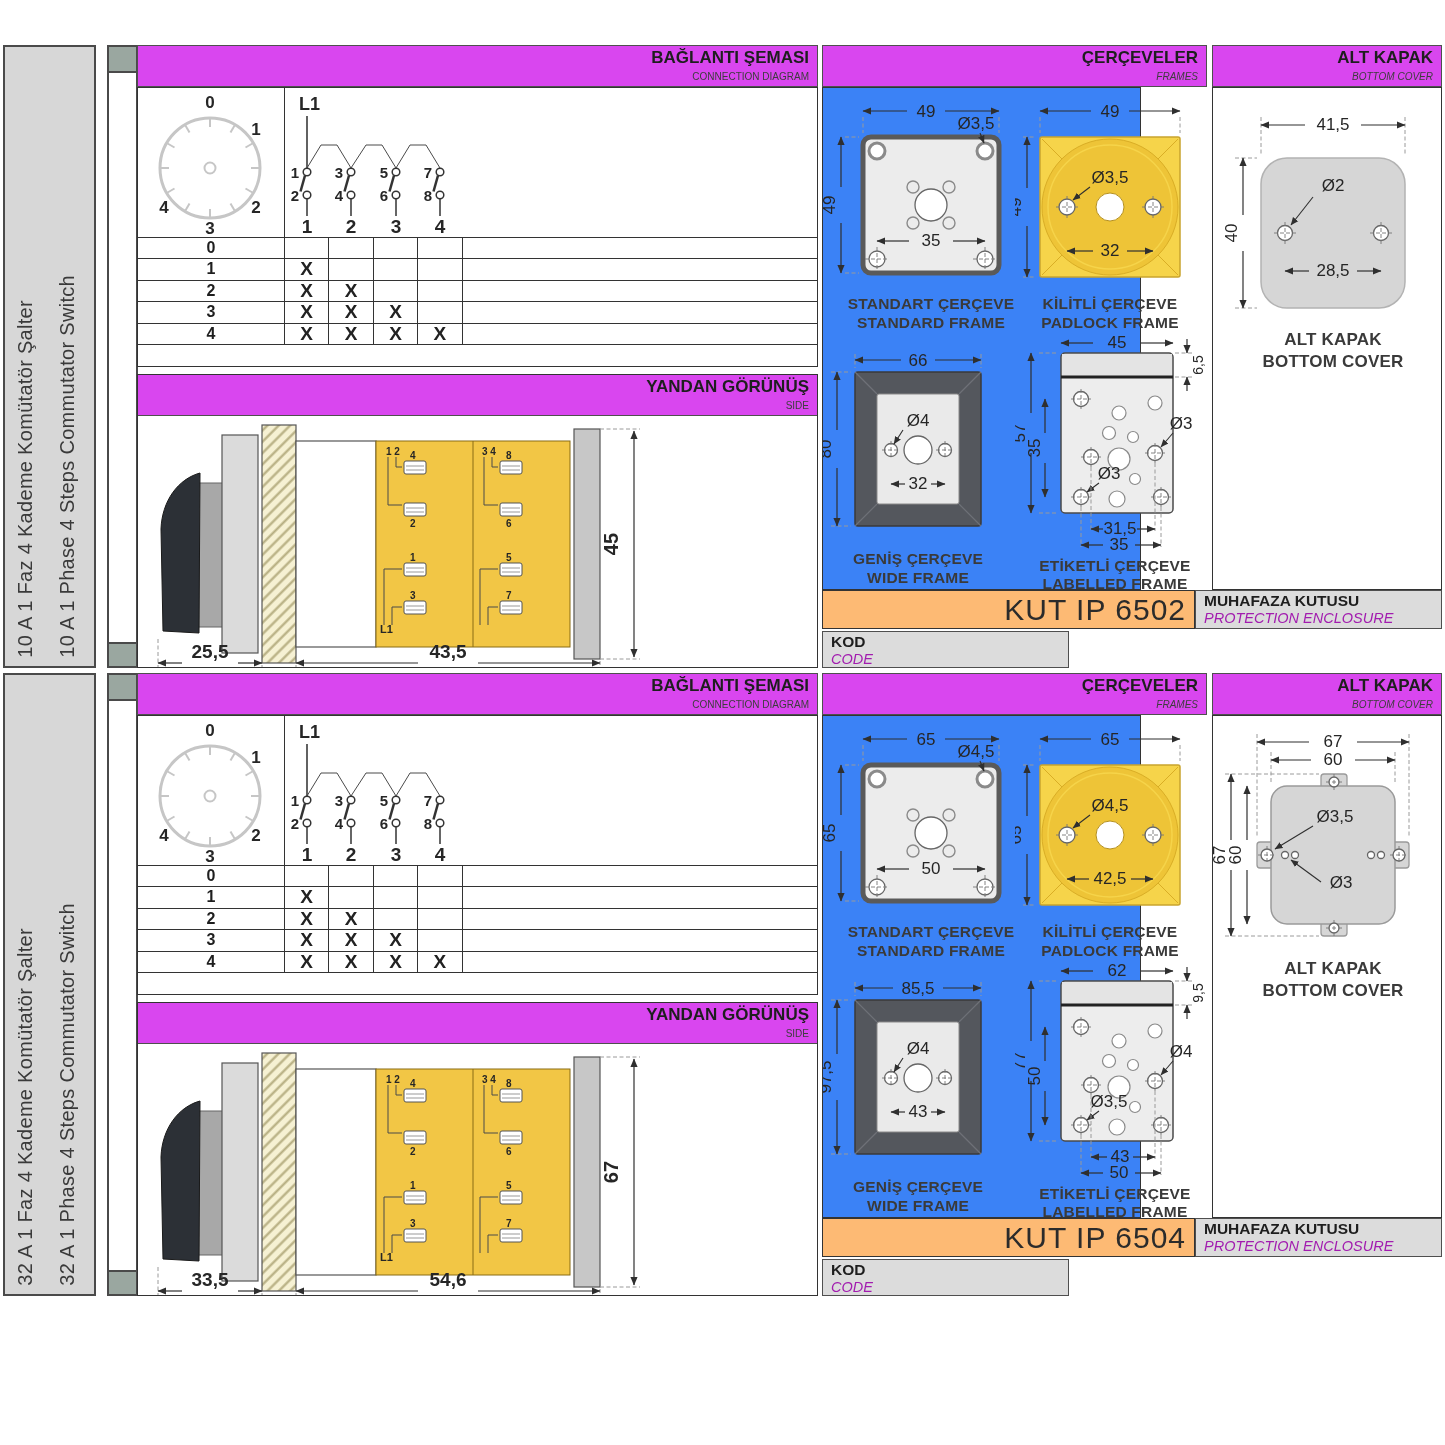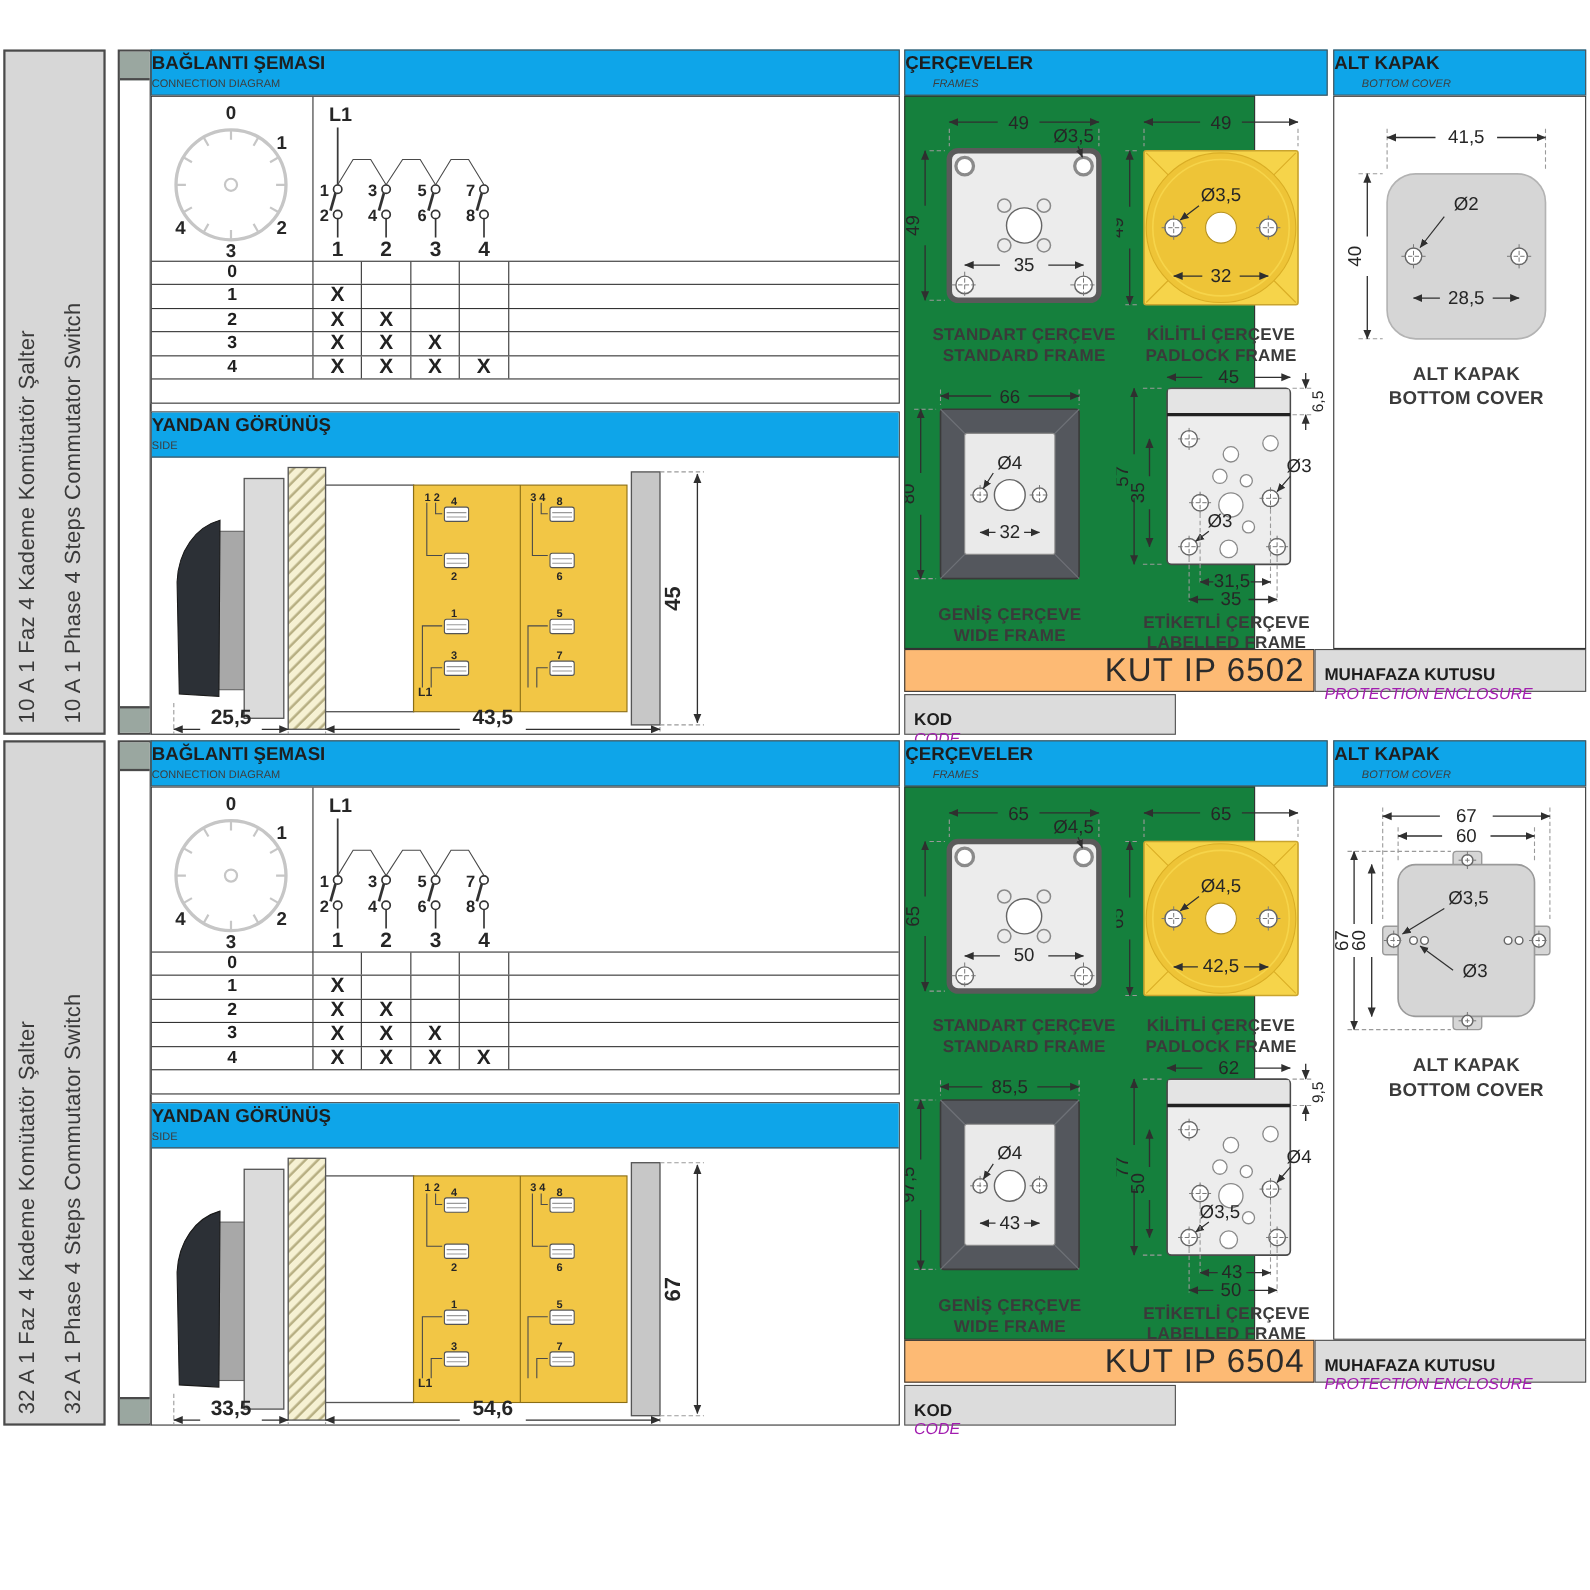--- a/index.html
+++ b/index.html
@@ -21,46 +21,46 @@
        border:2px solid #4a4a4a;}
   .bar .sq{position:absolute;left:0;right:0;background:#9aa7a0;}
   .bar .sq.top{top:0;height:26px;border-bottom:2px solid #4a4a4a;}
   .bar .sq.bot{bottom:0;height:24px;border-top:2px solid #4a4a4a;}
 
   
   .colA{position:absolute;left:137px;top:0;width:681px;height:623px;}
   .colB{position:absolute;left:822px;top:0;width:385px;height:623px;}
   .colC{position:absolute;left:1212px;top:0;width:230px;height:623px;}
 
-  .band{background:#0ea5e9;border:1px solid #4f4f4f;text-align:left;padding:2px 8px 0 0;}
+  .band{background:#d946ef;border:1px solid #4f4f4f;text-align:right;padding:2px 8px 0 0;}
   .band .t1{font-weight:bold;font-size:17px;color:#1e1e1e;line-height:20px;}
   .band .t2{font-size:10px;color:#3d3d3d;line-height:18px;}
   .band .t2.it{font-style:italic;padding-left:25px;}
   .hband{position:absolute;left:0;top:0;width:100%;height:42px;}
 
   .boxA1{position:absolute;left:0;top:42px;width:681px;height:280px;background:#fff;border:1px solid #333;}
   .dialcell{position:absolute;left:0;top:0;width:147px;height:150px;border-right:1px solid #333;border-bottom:1px solid #333;}
   .circcell{position:absolute;left:147px;top:0;width:532px;height:150px;border-bottom:1px solid #333;}
   .ttable{position:absolute;left:0;top:150px;width:679px;}
   .trow{display:flex;height:21.4px;border-bottom:1px solid #333;}
   .tlabel{width:147px;border-right:1px solid #333;text-align:center;font-weight:bold;font-size:16px;line-height:20px;color:#1e1e1e;}
   .tcell{width:44.4px;border-right:1px solid #333;text-align:center;font-size:19px;font-weight:600;line-height:19px;color:#222;}
   .tfill{flex:1;}
 
   .boxA2{position:absolute;left:0;top:329px;width:681px;height:294px;background:#fff;border:1px solid #333;}
   .boxA2 .band{position:absolute;left:0;top:0;width:100%;height:41px;border:none;border-bottom:1px solid #4f4f4f;}
   .sideart{position:absolute;left:0;top:42px;}
 
-  .boxB{position:absolute;left:0;top:42px;width:319px;height:503px;background:#15803d;border:1px solid #333;}
+  .boxB{position:absolute;left:0;top:42px;width:319px;height:503px;background:#3b82f6;border:1px solid #333;}
   .boxC{position:absolute;left:0;top:42px;width:230px;height:503px;background:#fff;border:1px solid #333;padding-left:17px;}
 
   .coderow{position:absolute;left:822px;display:flex;}
   .codeval{width:373px;background:#fdba74;border:1px solid #333;text-align:right;
            font-size:30px;color:#2b2b2b;letter-spacing:1px;padding-right:8px;}
-  .glabel{width:247px;background:#dcdcdc;border:1px solid #4f4f4f;padding:14px 0 0 8px;text-align:left;}
+  .glabel{width:247px;background:#dcdcdc;border:1px solid #4f4f4f;padding:1px 0 0 8px;text-align:left;}
   .glabel .t1{font-weight:bold;font-size:15.5px;line-height:18px;color:#1e1e1e;}
   .glabel .t2{font-style:italic;font-size:14.5px;line-height:16px;color:#a21caf;}
 
   svg text{font-family:"Liberation Sans",sans-serif;fill:#262626;}
   .dimtx{font-size:17px;}
   .cap{font-size:15.5px;font-weight:bold;fill:#3a3a3a;letter-spacing:.2px;}
   .dim{stroke:#2f2f2f;stroke-width:1.2;}
   .ldr{stroke:#2f2f2f;stroke-width:1.1;}
   .ext{stroke:#9a9a9a;stroke-width:1;stroke-dasharray:4 2.5;}
   .ch{stroke:#777;stroke-width:.9;stroke-dasharray:4 2;}

